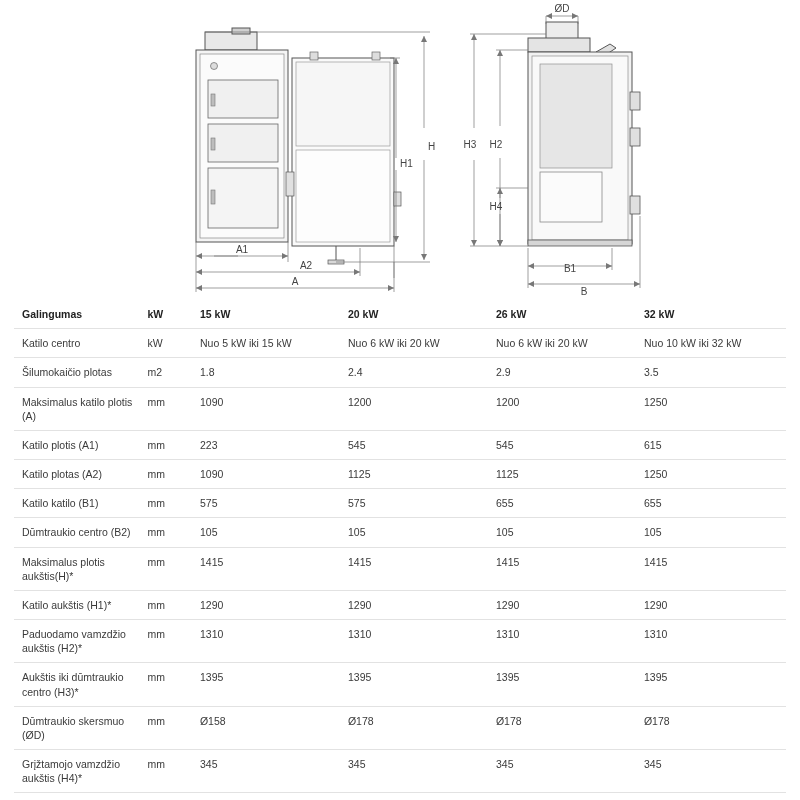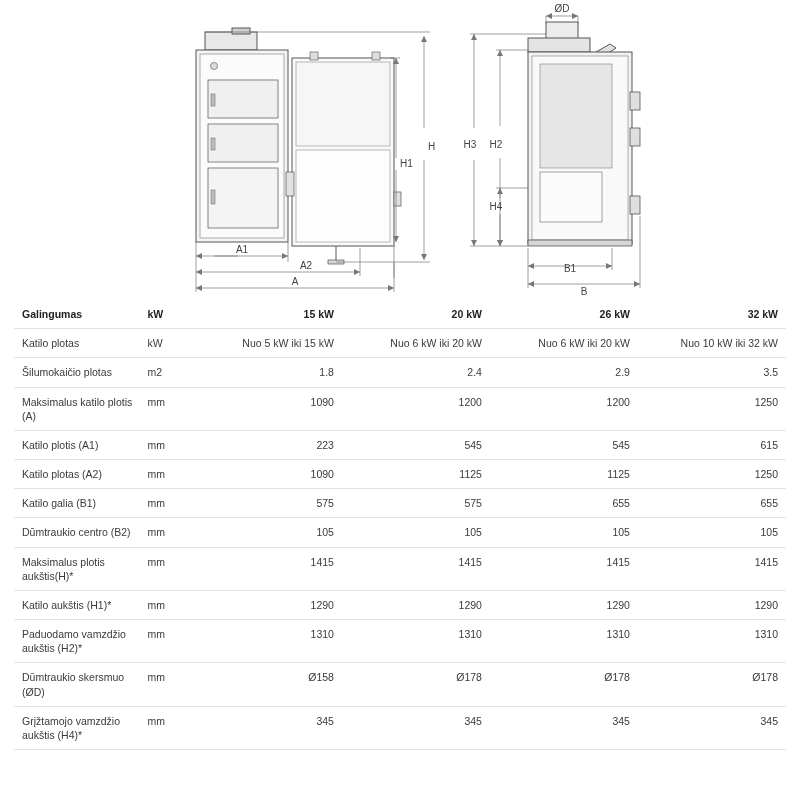--- a/index.html
+++ b/index.html
@@ -45,21 +45,21 @@
     vertical-align: top;
     line-height: 1.35;
   }
   .spec-table tr.head td {
     font-weight: bold;
     color: #222222;
     border-top: none;
   }
   .c-label { width: 120px; }
   .c-unit  { width: 42px; }
-  .c-val   { width: 152px; text-align: right; }
+  .c-val   { width: 152px; }
   .spec-table td.c-label { padding-left: 8px; margin-top: 48px; }
 </style>
 </head>
 <body>
 
 <div id="page">
 
   <div class="drawing">
     <svg width="800" height="300" viewBox="0 0 800 300" xmlns="http://www.w3.org/2000/svg">
       <g fill="none" stroke="#555" stroke-width="1">
@@ -217,21 +217,21 @@
       <tr class="head">
         <td class="c-label">Galingumas</td>
         <td class="c-unit">kW</td>
         <td class="c-val">15 kW</td>
         <td class="c-val">20 kW</td>
         <td class="c-val">26 kW</td>
         <td class="c-val">32 kW</td>
       </tr>
 
       <tr>
-        <td class="c-label">Katilo plotas</td>
+        <td class="c-label">Katilo centro</td>
         <td class="c-unit">kW</td>
         <td class="c-val">Nuo 5 kW iki 15 kW</td>
         <td class="c-val">Nuo 6 kW iki 20 kW</td>
         <td class="c-val">Nuo 6 kW iki 20 kW</td>
         <td class="c-val">Nuo 10 kW iki 32 kW</td>
       </tr>
       <tr>
         <td class="c-label">Šilumokaičio plotas</td>
         <td class="c-unit">m2</td>
         <td class="c-val">1.8</td>
@@ -257,21 +257,21 @@
       </tr>
       <tr>
         <td class="c-label">Katilo plotas (A2)</td>
         <td class="c-unit">mm</td>
         <td class="c-val">1090</td>
         <td class="c-val">1125</td>
         <td class="c-val">1125</td>
         <td class="c-val">1250</td>
       </tr>
       <tr>
-        <td class="c-label">Katilo galia (B1)</td>
+        <td class="c-label">Katilo katilo (B1)</td>
         <td class="c-unit">mm</td>
         <td class="c-val">575</td>
         <td class="c-val">575</td>
         <td class="c-val">655</td>
         <td class="c-val">655</td>
       </tr>
       <tr>
         <td class="c-label">Dūmtraukio centro (B2)</td>
         <td class="c-unit">mm</td>
         <td class="c-val">105</td>
@@ -297,20 +297,28 @@
       </tr>
       <tr>
         <td class="c-label">Paduodamo vamzdžio aukštis (H2)*</td>
         <td class="c-unit">mm</td>
         <td class="c-val">1310</td>
         <td class="c-val">1310</td>
         <td class="c-val">1310</td>
         <td class="c-val">1310</td>
       </tr>
       <tr>
+        <td class="c-label">Aukštis iki dūmtraukio centro (H3)*</td>
+        <td class="c-unit">mm</td>
+        <td class="c-val">1395</td>
+        <td class="c-val">1395</td>
+        <td class="c-val">1395</td>
+        <td class="c-val">1395</td>
+      </tr>
+      <tr>
         <td class="c-label">Dūmtraukio skersmuo (ØD)</td>
         <td class="c-unit">mm</td>
         <td class="c-val">Ø158</td>
         <td class="c-val">Ø178</td>
         <td class="c-val">Ø178</td>
         <td class="c-val">Ø178</td>
       </tr>
       <tr>
         <td class="c-label">Grįžtamojo vamzdžio aukštis (H4)*</td>
         <td class="c-unit">mm</td>

